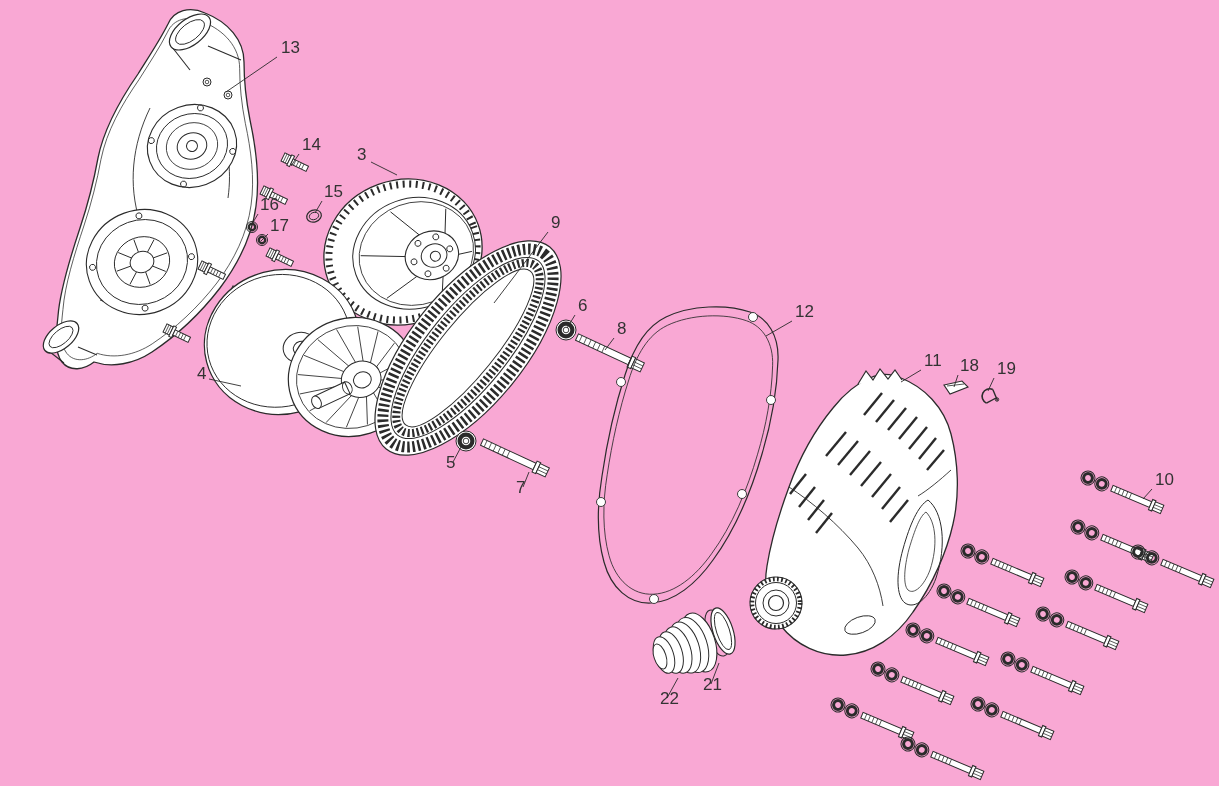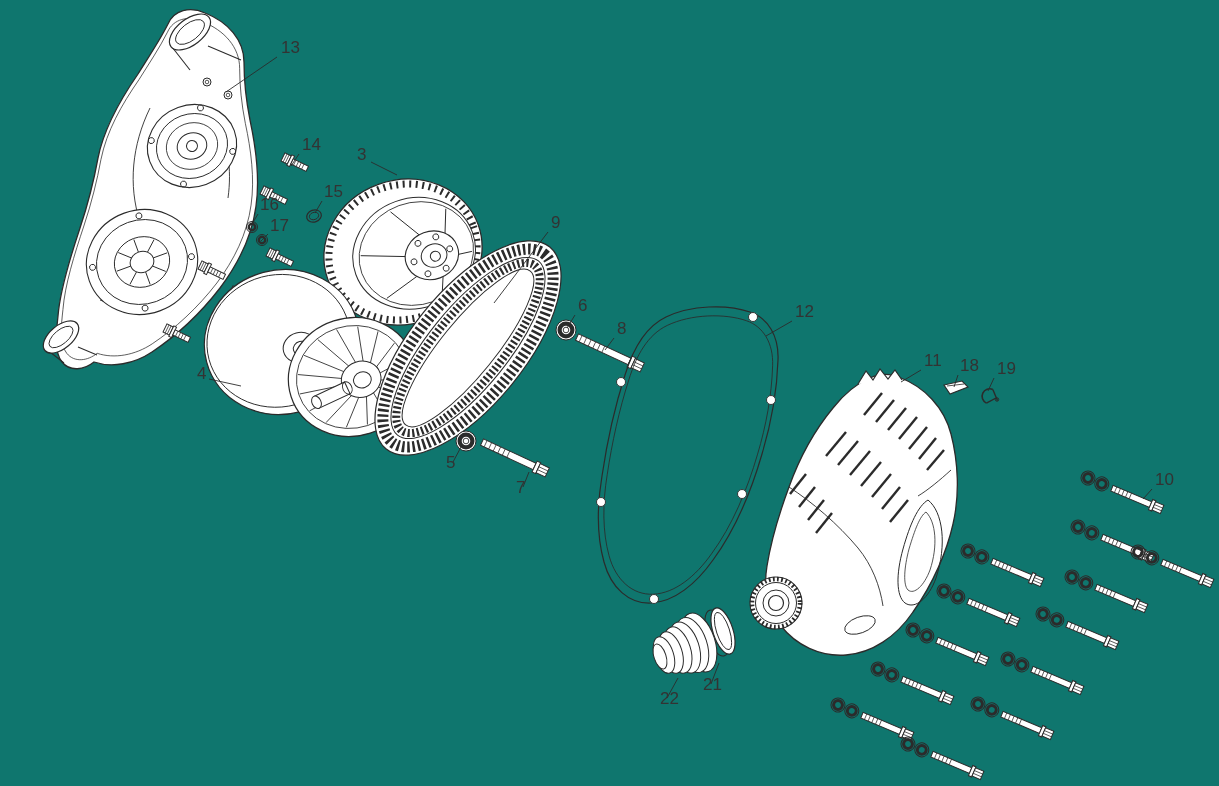--- a/index.html
+++ b/index.html
@@ -1,16 +1,16 @@
 <!DOCTYPE html>
 <html><head>
 <meta charset="utf-8">
 <style>
   html,body{margin:0;padding:0;background:#fff;}
-  .stage{position:relative;width:1219px;height:786px;background:#0f766e;overflow:hidden;text-decoration:underline;}
+  .stage{position:relative;width:1219px;height:786px;background:#f9a8d4;overflow:hidden;text-decoration:underline;}
   svg{display:block;}
   .part-label{font-family:"Liberation Sans",sans-serif;font-size:17px;fill:#333;}
 </style>
 </head>
 <body style="background: rgb(255, 255, 255);">
 
 <div class="stage">
 <svg id="diagram-svg" width="1219" height="786" viewBox="0 0 1219 786" xmlns="http://www.w3.org/2000/svg">
 
   <defs>

